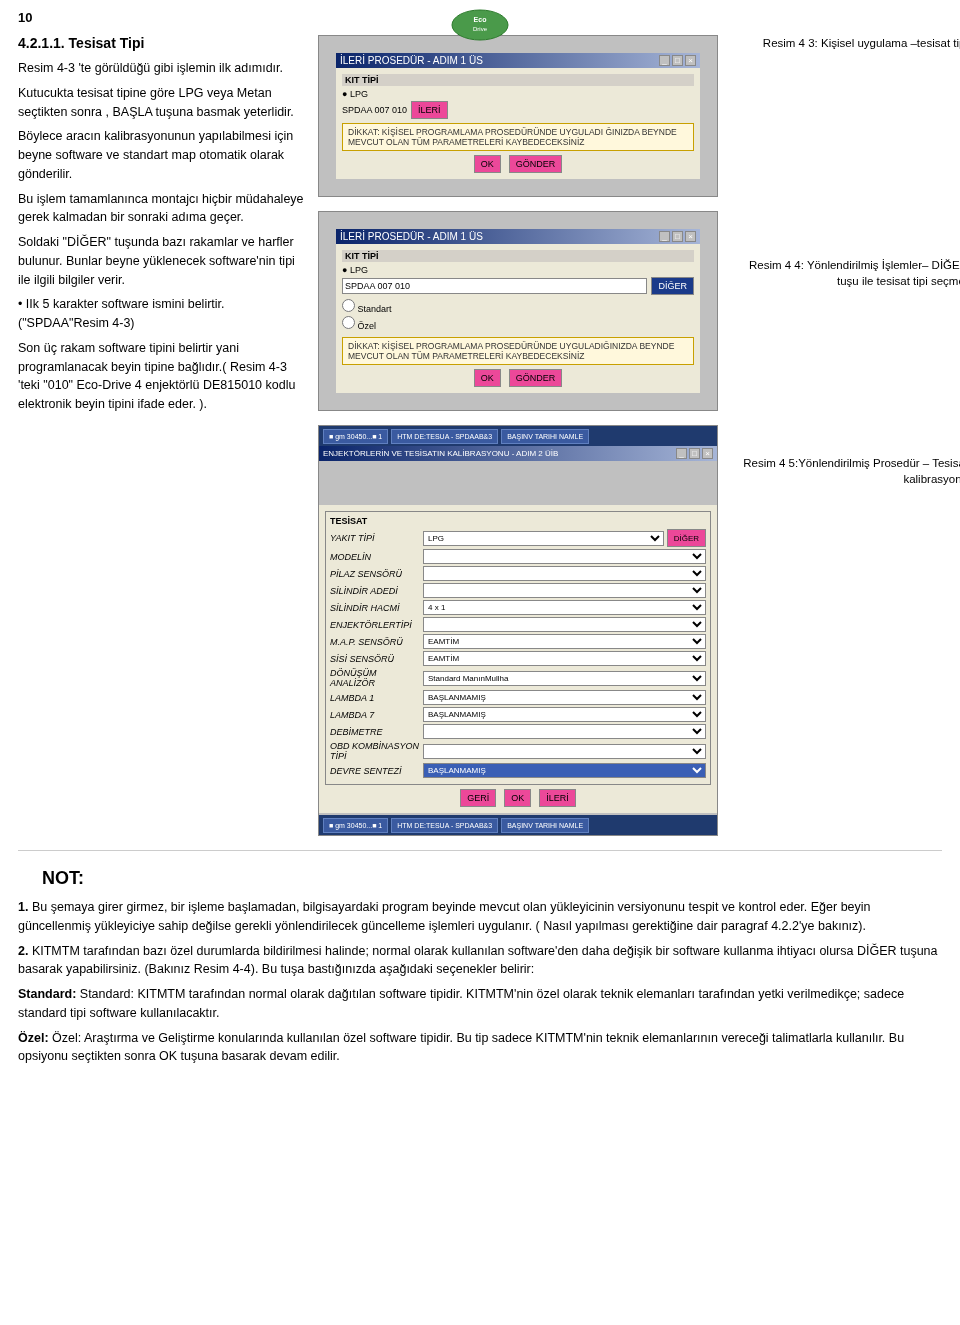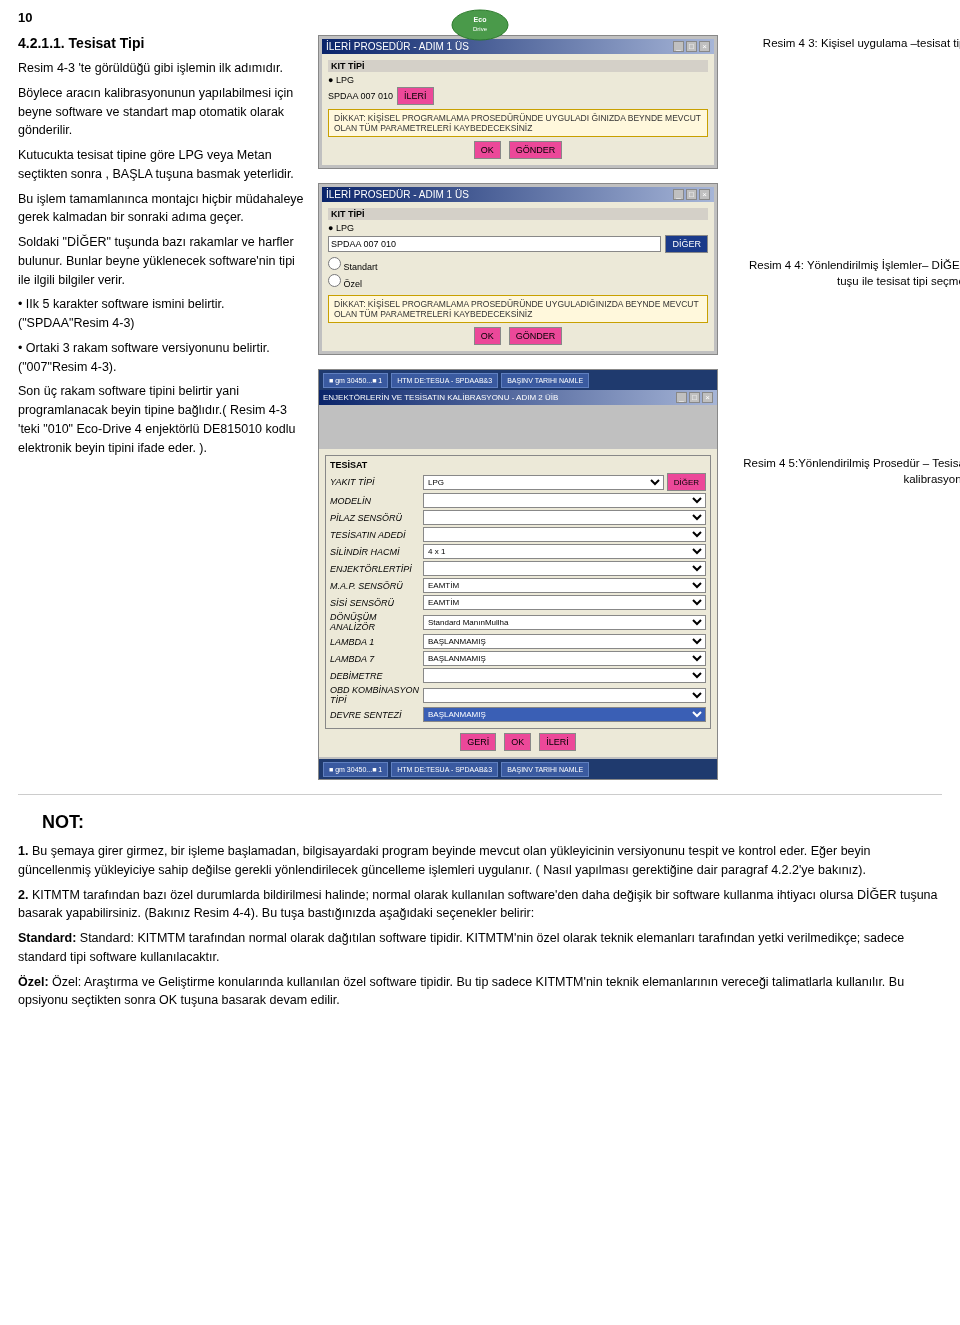--- a/index.html
+++ b/index.html
@@ -76,21 +76,21 @@
       text-align: right;
       color: #000;
       margin-bottom: 6px;
       line-height: 1.4;
     }
 
     
     .screenshot-box {
       border: 1px solid #888;
       background: #c0c0c0;
-      padding: 3px;
+      padding: 17px;
       margin-bottom: 6px;
     }
 
     .win-titlebar {
       background: linear-gradient(to right, #0a246a, #a6b5d7);
       color: white;
       font-size: 10px;
       padding: 2px 4px;
       display: flex;
       justify-content: space-between;
@@ -257,36 +257,33 @@
 
   <div class="content-grid">
 
     <div class="left-col">
       <h2>4.2.1.1. Tesisat Tipi</h2>
 
       <p>
         <span>Resim 4-3 'te görüldüğü gibi işlemin ilk adımıdır.</span>
       </p>
       <p>
+        <span>Kutucukta tesisat tipine göre LPG veya Metan seçtikten sonra , BAŞLA tuşuna basmak yeterlidir.</span>
+      </p>
+      <p>
         <span>Böylece aracın kalibrasyonunun yapılabilmesi için beyne software ve standart map otomatik olarak gönderilir.</span>
       </p>
       <p>
-        <span>Kutucukta tesisat tipine göre LPG veya Metan seçtikten sonra , BAŞLA tuşuna basmak yeterlidir.</span>
-      </p>
-      <p>
         <span>Bu işlem tamamlanınca montajcı hiçbir müdahaleye gerek kalmadan bir sonraki adıma geçer.</span>
       </p>
       <p>
         <span>Soldaki "DİĞER" tuşunda bazı rakamlar ve harfler bulunur. Bunlar beyne yüklenecek software'nin tipi ile ilgili bilgiler verir.</span>
       </p>
       <p>
         <span>• IIk 5 karakter software ismini belirtir. ("SPDAA"Resim 4-3)</span>
-      </p>
-      <p>
-        <span>• Ortaki 3 rakam software versiyonunu belirtir. ("007"Resim 4-3).</span>
       </p>
       <p>
         <span>Son üç rakam software tipini belirtir yani programlanacak beyin tipine bağlıdır.( Resim 4-3 'teki "010" Eco-Drive 4 enjektörlü DE815010 kodlu elektronik beyin tipini ifade eder. ).</span>
       </p>
     </div>
 
     <div class="center-col">
 
       <div class="screenshot-box">
         <div class="win-titlebar">
@@ -375,21 +372,21 @@
             </div>
             <div class="dropdown-row">
               <span class="dropdown-label">MODELİN</span>
               <select class="dropdown-select"><option></option></select>
             </div>
             <div class="dropdown-row">
               <span class="dropdown-label">PİLAZ SENSÖRÜ</span>
               <select class="dropdown-select"><option></option></select>
             </div>
             <div class="dropdown-row">
-              <span class="dropdown-label">TESİSATIN ADEDİ</span>
+              <span class="dropdown-label">SİLİNDİR ADEDİ</span>
               <select class="dropdown-select"><option></option></select>
             </div>
             <div class="dropdown-row">
               <span class="dropdown-label">SİLİNDİR HACMİ</span>
               <select class="dropdown-select"><option>4 x 1</option></select>
             </div>
             <div class="dropdown-row">
               <span class="dropdown-label">ENJEKTÖRLERTİPİ</span>
               <select class="dropdown-select"><option></option></select>
             </div>

